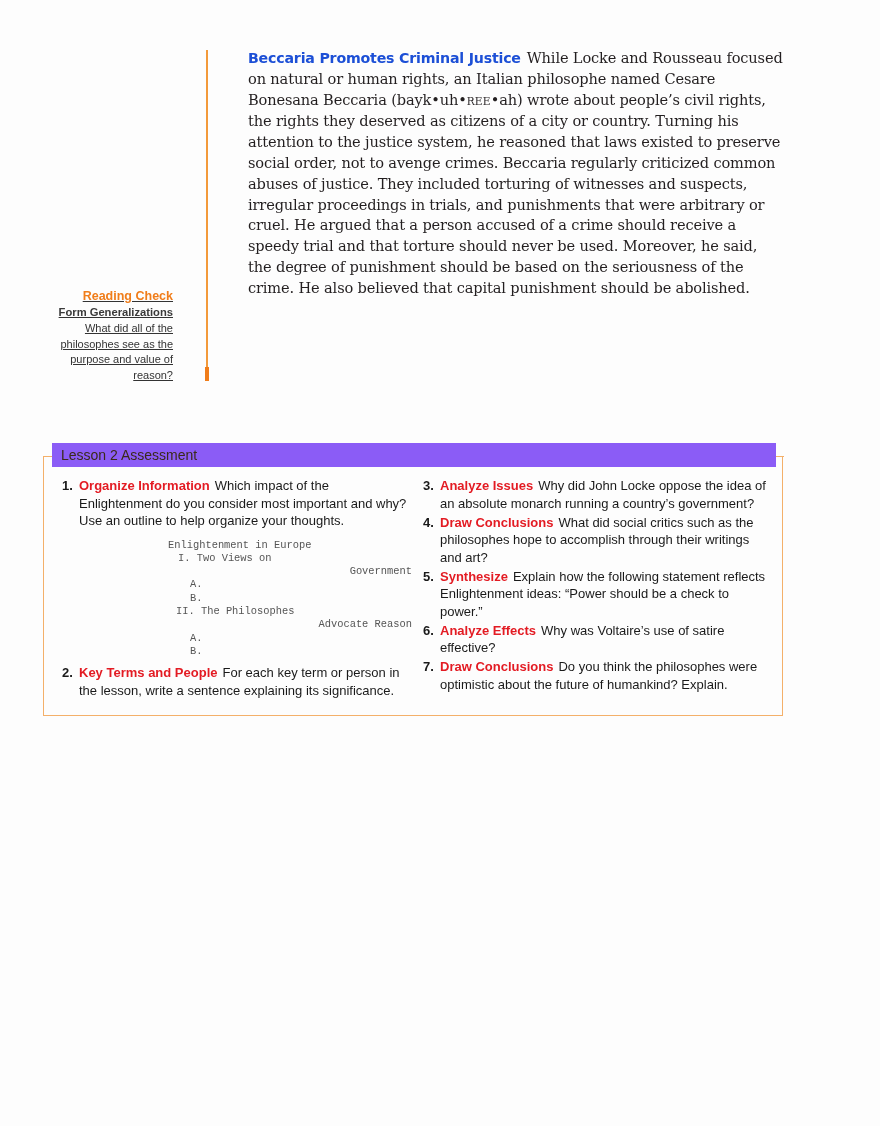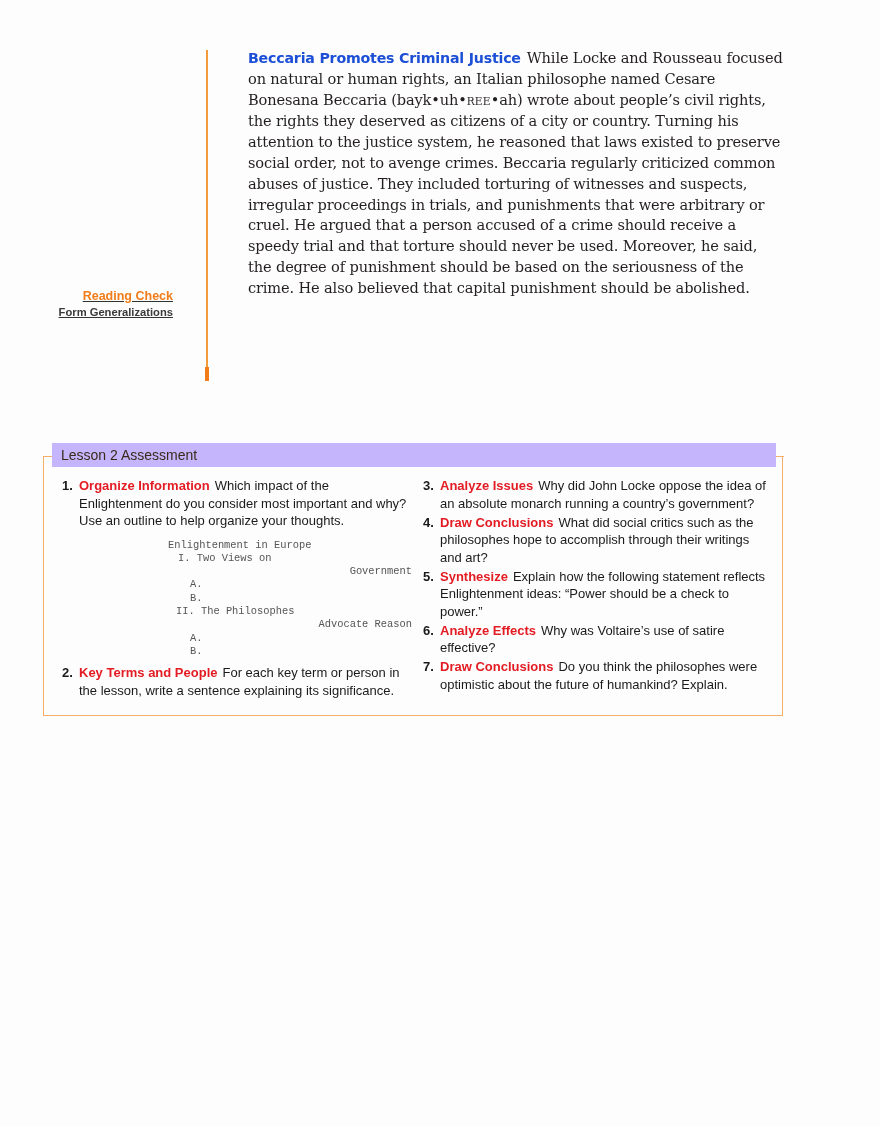--- a/index.html
+++ b/index.html
@@ -51,21 +51,21 @@
       box-sizing: border-box;
     }
     .assess-topline-left {
       position: absolute; left: 43px; top: 456px; width: 10px; height: 1px; background: #f4b06a;
     }
     .assess-topline-right {
       position: absolute; left: 776px; top: 456px; width: 8px; height: 1px; background: #f4b06a;
     }
     .assess-header {
       position: absolute; left: 52px; top: 443px; width: 724px; height: 24px;
-      background: #c4b5fd;
+      background: #8b5cf6;
     }
     .assess-header span {
       position: absolute; left: 9px; top: 4px;
       font-family: "Liberation Sans", sans-serif;
       font-size: 14px; color: #3a2a1a;
     }
 
     .col { position: absolute; font-family: "Liberation Sans", sans-serif; font-size: 13px; line-height: 17.5px; color: #1a1a1a; }
     .col-left { left: 62px; top: 477px; width: 350px; }
     .col-right { left: 423px; top: 477px; width: 350px; }
@@ -89,20 +89,21 @@
 <div class="side-rule"></div>
 <div class="side-rule-cap"></div>
 
 <div class="main-text">
   <p><span class="heading">Beccaria Promotes Criminal Justice</span><span>While Locke and Rousseau focused on natural or human rights, an Italian philosophe named Cesare Bonesana Beccaria (bayk•uh•</span><span class="smallcaps">REE</span><span>•ah) wrote about people’s civil rights, the rights they deserved as citizens of a city or country. Turning his attention to the justice system, he reasoned that laws existed to preserve social order, not to avenge crimes. Beccaria regularly criticized common abuses of justice. They included torturing of witnesses and suspects, irregular proceedings in trials, and punishments that were arbitrary or cruel. He argued that a person accused of a crime should receive a speedy trial and that torture should never be used. Moreover, he said, the degree of punishment should be based on the seriousness of the crime. He also believed that capital punishment should be abolished.</span></p>
 </div>
 
 <div class="reading-check">
   <div class="rc-title">Reading Check</div>
   <div class="rc-skill">Form Generalizations</div>
+  <div>What did all of the philosophes see as the purpose and value of reason?</div>
 </div>
 
 <div class="assess-box"></div>
 <div class="assess-topline-left"></div>
 <div class="assess-topline-right"></div>
 <div class="assess-header">
   <span>Lesson 2 Assessment</span>
 </div>
 
 <div class="col col-left">

